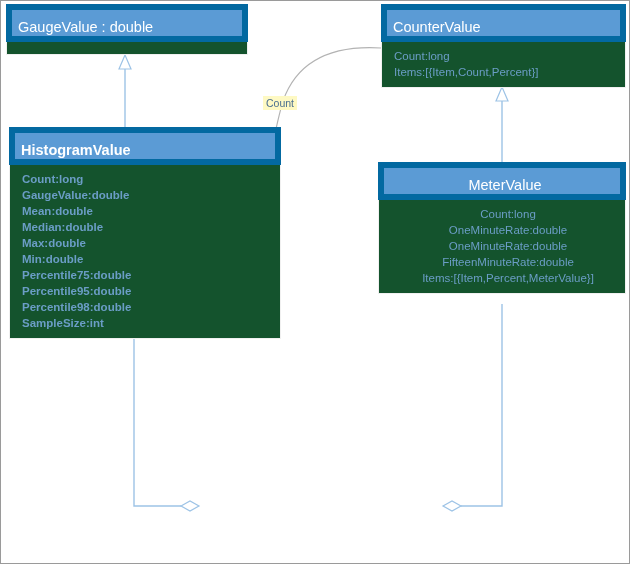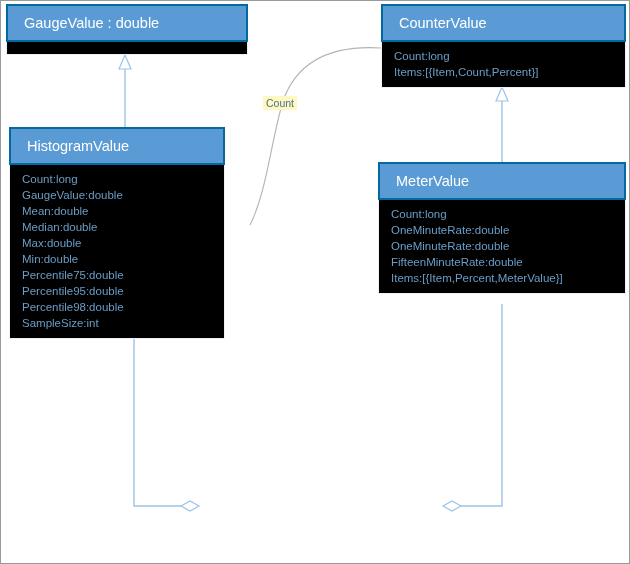--- a/index.html
+++ b/index.html
@@ -28,32 +28,32 @@
     height: 564px;
     pointer-events: none;
   }
   .uml-class {
     position: absolute;
     box-sizing: border-box;
   }
   .uml-header {
     box-sizing: border-box;
     background: #5b9bd5;
-    border: 2px solid #0369a1;
+    border: 6px solid #0369a1;
     color: #ffffff;
     font-size: 14.5px;
     line-height: 1;
-    padding: 10px 0 0 16px;
+    padding: 10px 0 0 6px;
     height: 38px;
     overflow: hidden;
     white-space: nowrap;
   }
   .uml-body {
     box-sizing: border-box;
-    background: #000000;
+    background: #14532d;
     border: 1px solid #f0f0f0;
     border-top: none;
     padding: 6px 0 7px 12px;
   }
   .uml-body.empty {
     padding: 0;
     height: 13px;
   }
   .uml-attr {
     color: #6b9dc6;
@@ -109,37 +109,37 @@
   </div>
 
   <div class="uml-class" style="left:380px; top:3px; width:245px;border-radius:21px;">
     <div class="uml-header">CounterValue</div>
     <div class="uml-body">
       <div class="uml-attr">Count:long</div>
       <div class="uml-attr">Items:[{Item,Count,Percent}]</div>
     </div>
   </div>
 
-  <div class="uml-class" style="left:8px; top:126px; width:216px;">
+  <div class="uml-class" style="left:8px; top:126px; width:272px;font-weight:bold;">
     <div class="uml-header">HistogramValue</div>
     <div class="uml-body">
       <div class="uml-attr">Count:long</div>
       <div class="uml-attr">GaugeValue:double</div>
       <div class="uml-attr">Mean:double</div>
       <div class="uml-attr">Median:double</div>
       <div class="uml-attr">Max:double</div>
       <div class="uml-attr">Min:double</div>
       <div class="uml-attr">Percentile75:double</div>
       <div class="uml-attr">Percentile95:double</div>
       <div class="uml-attr">Percentile98:double</div>
       <div class="uml-attr">SampleSize:int</div>
     </div>
   </div>
 
-  <div class="uml-class" style="left:377px; top:161px; width:248px;">
+  <div class="uml-class" style="left:377px; top:161px; width:248px;text-align:center;">
     <div class="uml-header">MeterValue</div>
     <div class="uml-body">
       <div class="uml-attr">Count:long</div>
       <div class="uml-attr">OneMinuteRate:double</div>
       <div class="uml-attr">OneMinuteRate:double</div>
       <div class="uml-attr">FifteenMinuteRate:double</div>
       <div class="uml-attr">Items:[{Item,Percent,MeterValue}]</div>
     </div>
   </div>
 

